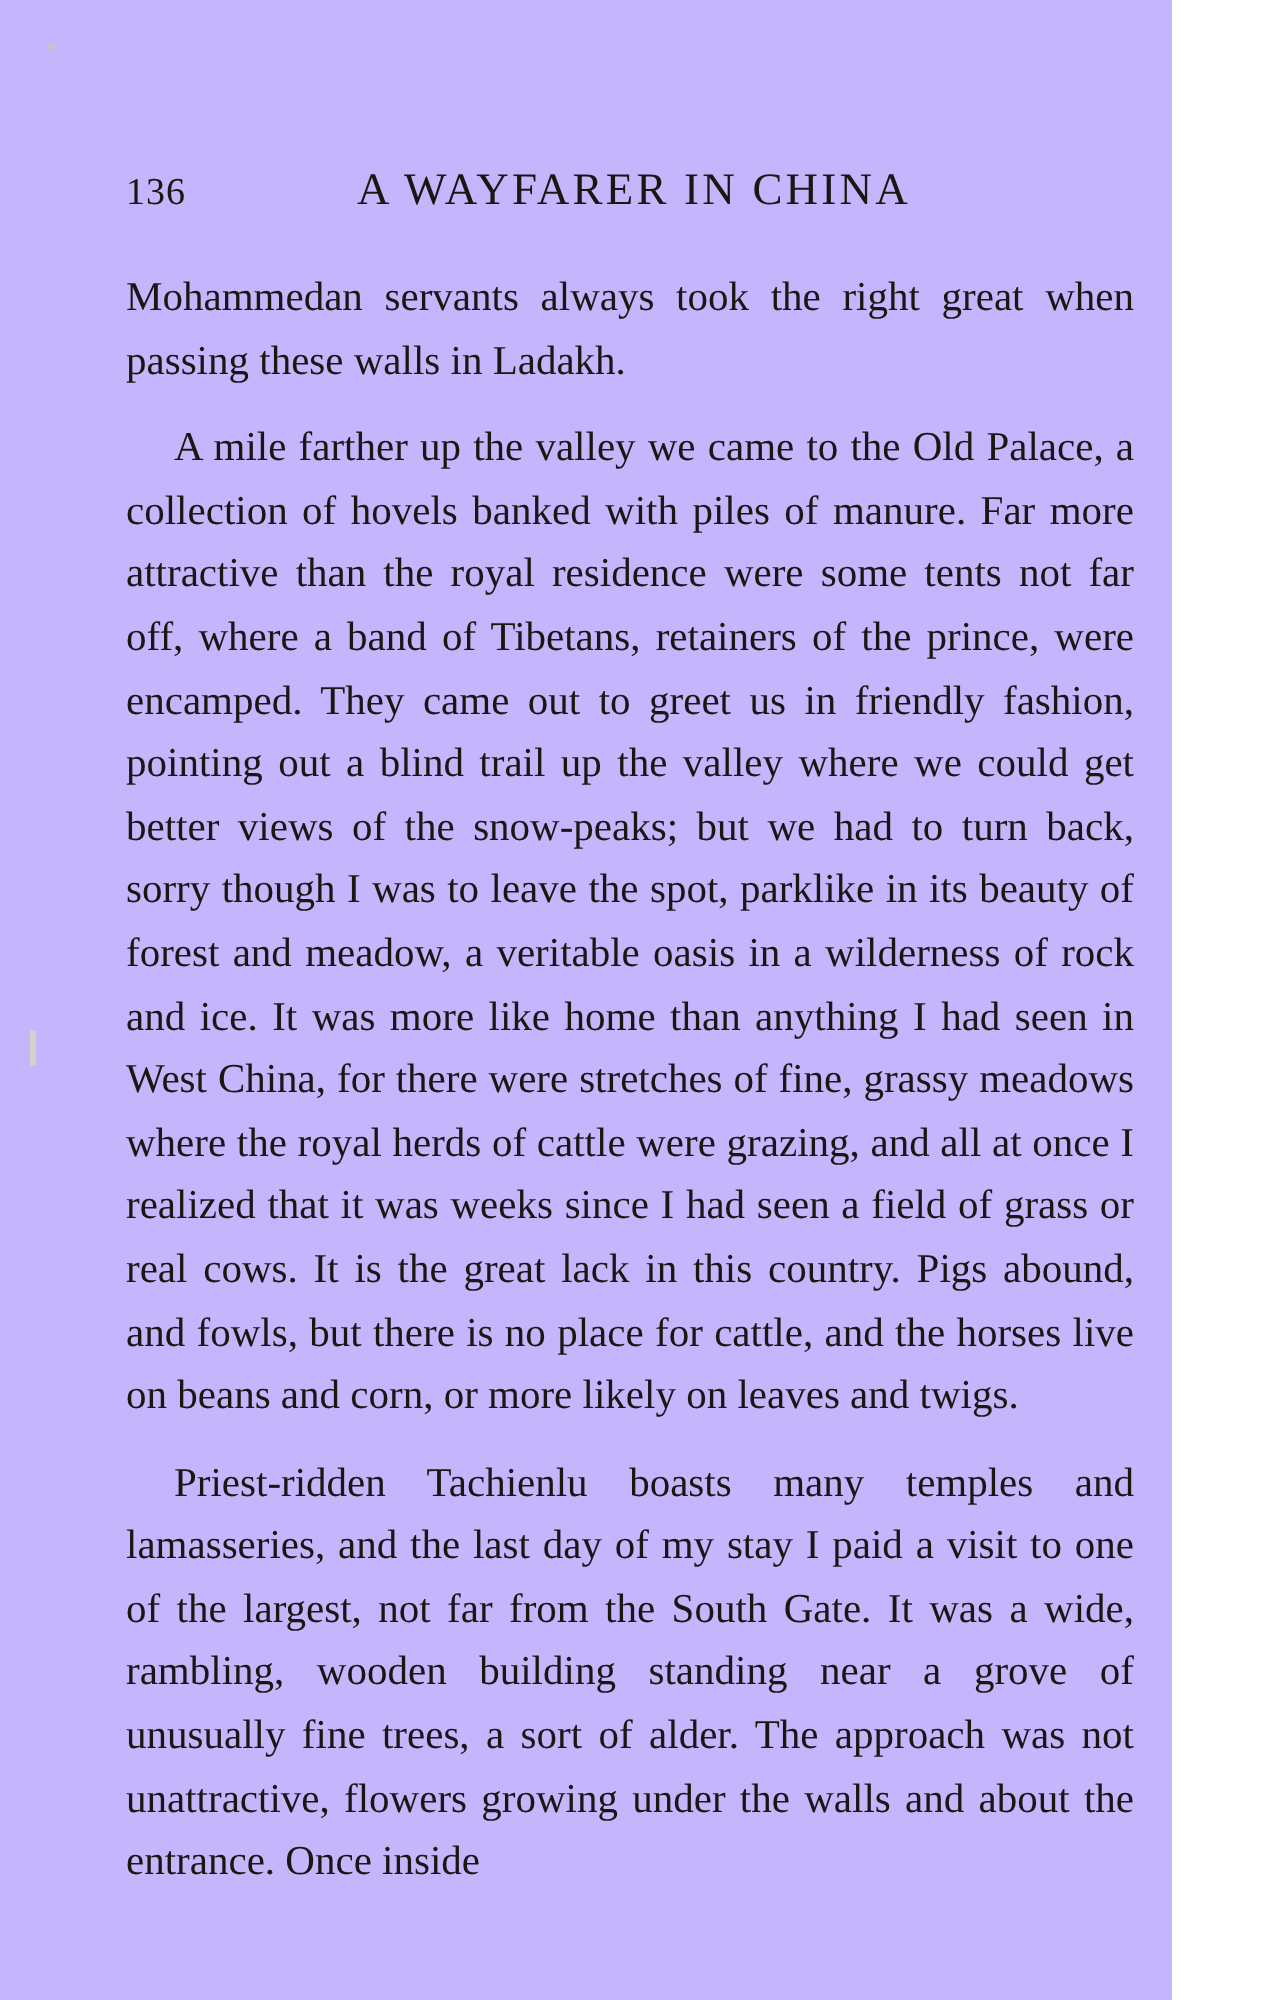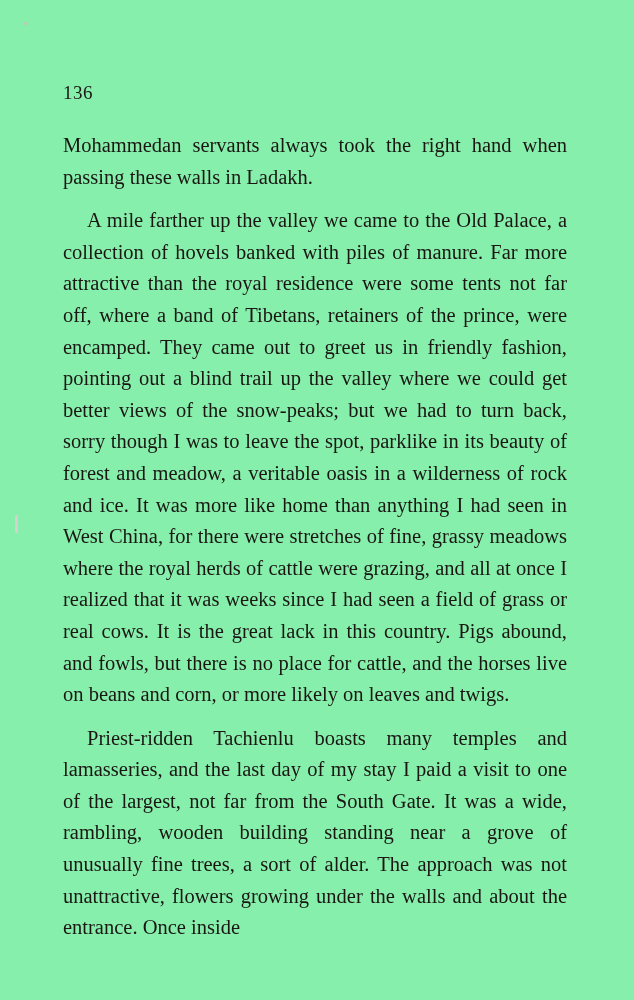--- a/index.html
+++ b/index.html
@@ -9,23 +9,23 @@
   }
   body {
     width: 634px;
     height: 1000px;
     overflow: hidden;
     font-family: "Liberation Serif", serif;
     color: #1a1713;
   }
   .page {
     position: relative;
-    width: 634px;
+    width: 586px;
     height: 1000px;
-    background: #86efac;
+    background: #c4b5fd;
   }
   .scan-speck {
     position: absolute;
     background: #c9c4bc;
     border-radius: 50%;
   }
   .speck-1 { left: 24px; top: 22px; width: 4px; height: 3px; }
   .speck-2 { left: 15px; top: 515px; width: 3px; height: 18px; border-radius: 2px; background: #d6d2ca; }
   .content {
     position: absolute;
@@ -73,20 +73,21 @@
 
 <div class="page">
 
   <div class="scan-speck speck-1"></div>
   <div class="scan-speck speck-2"></div>
 
   <div class="content">
 
     <div class="header-line">
       <div class="folio">136</div>
+      <div class="running-head">A WAYFARER IN CHINA</div>
     </div>
 
-    <p class="body-par">Mohammedan servants always took the right hand when passing these walls in Ladakh.</p>
+    <p class="body-par">Mohammedan servants always took the right great when passing these walls in Ladakh.</p>
     <p class="body-par indent">A mile farther up the valley we came to the Old Palace, a collection of hovels banked with piles of manure. Far more attractive than the royal residence were some tents not far off, where a band of Tibetans, retainers of the prince, were encamped. They came out to greet us in friendly fashion, pointing out a blind trail up the valley where we could get better views of the snow-peaks; but we had to turn back, sorry though I was to leave the spot, parklike in its beauty of forest and meadow, a veritable oasis in a wilderness of rock and ice. It was more like home than anything I had seen in West China, for there were stretches of fine, grassy meadows where the royal herds of cattle were grazing, and all at once I realized that it was weeks since I had seen a field of grass or real cows. It is the great lack in this country. Pigs abound, and fowls, but there is no place for cattle, and the horses live on beans and corn, or more likely on leaves and twigs.</p>
     <p class="body-par indent">Priest-ridden Tachienlu boasts many temples and lamasseries, and the last day of my stay I paid a visit to one of the largest, not far from the South Gate. It was a wide, rambling, wooden building standing near a grove of unusually fine trees, a sort of alder. The approach was not unattractive, flowers growing under the walls and about the entrance. Once inside</p>
 
   </div>
 </div>
 
 </body></html>

